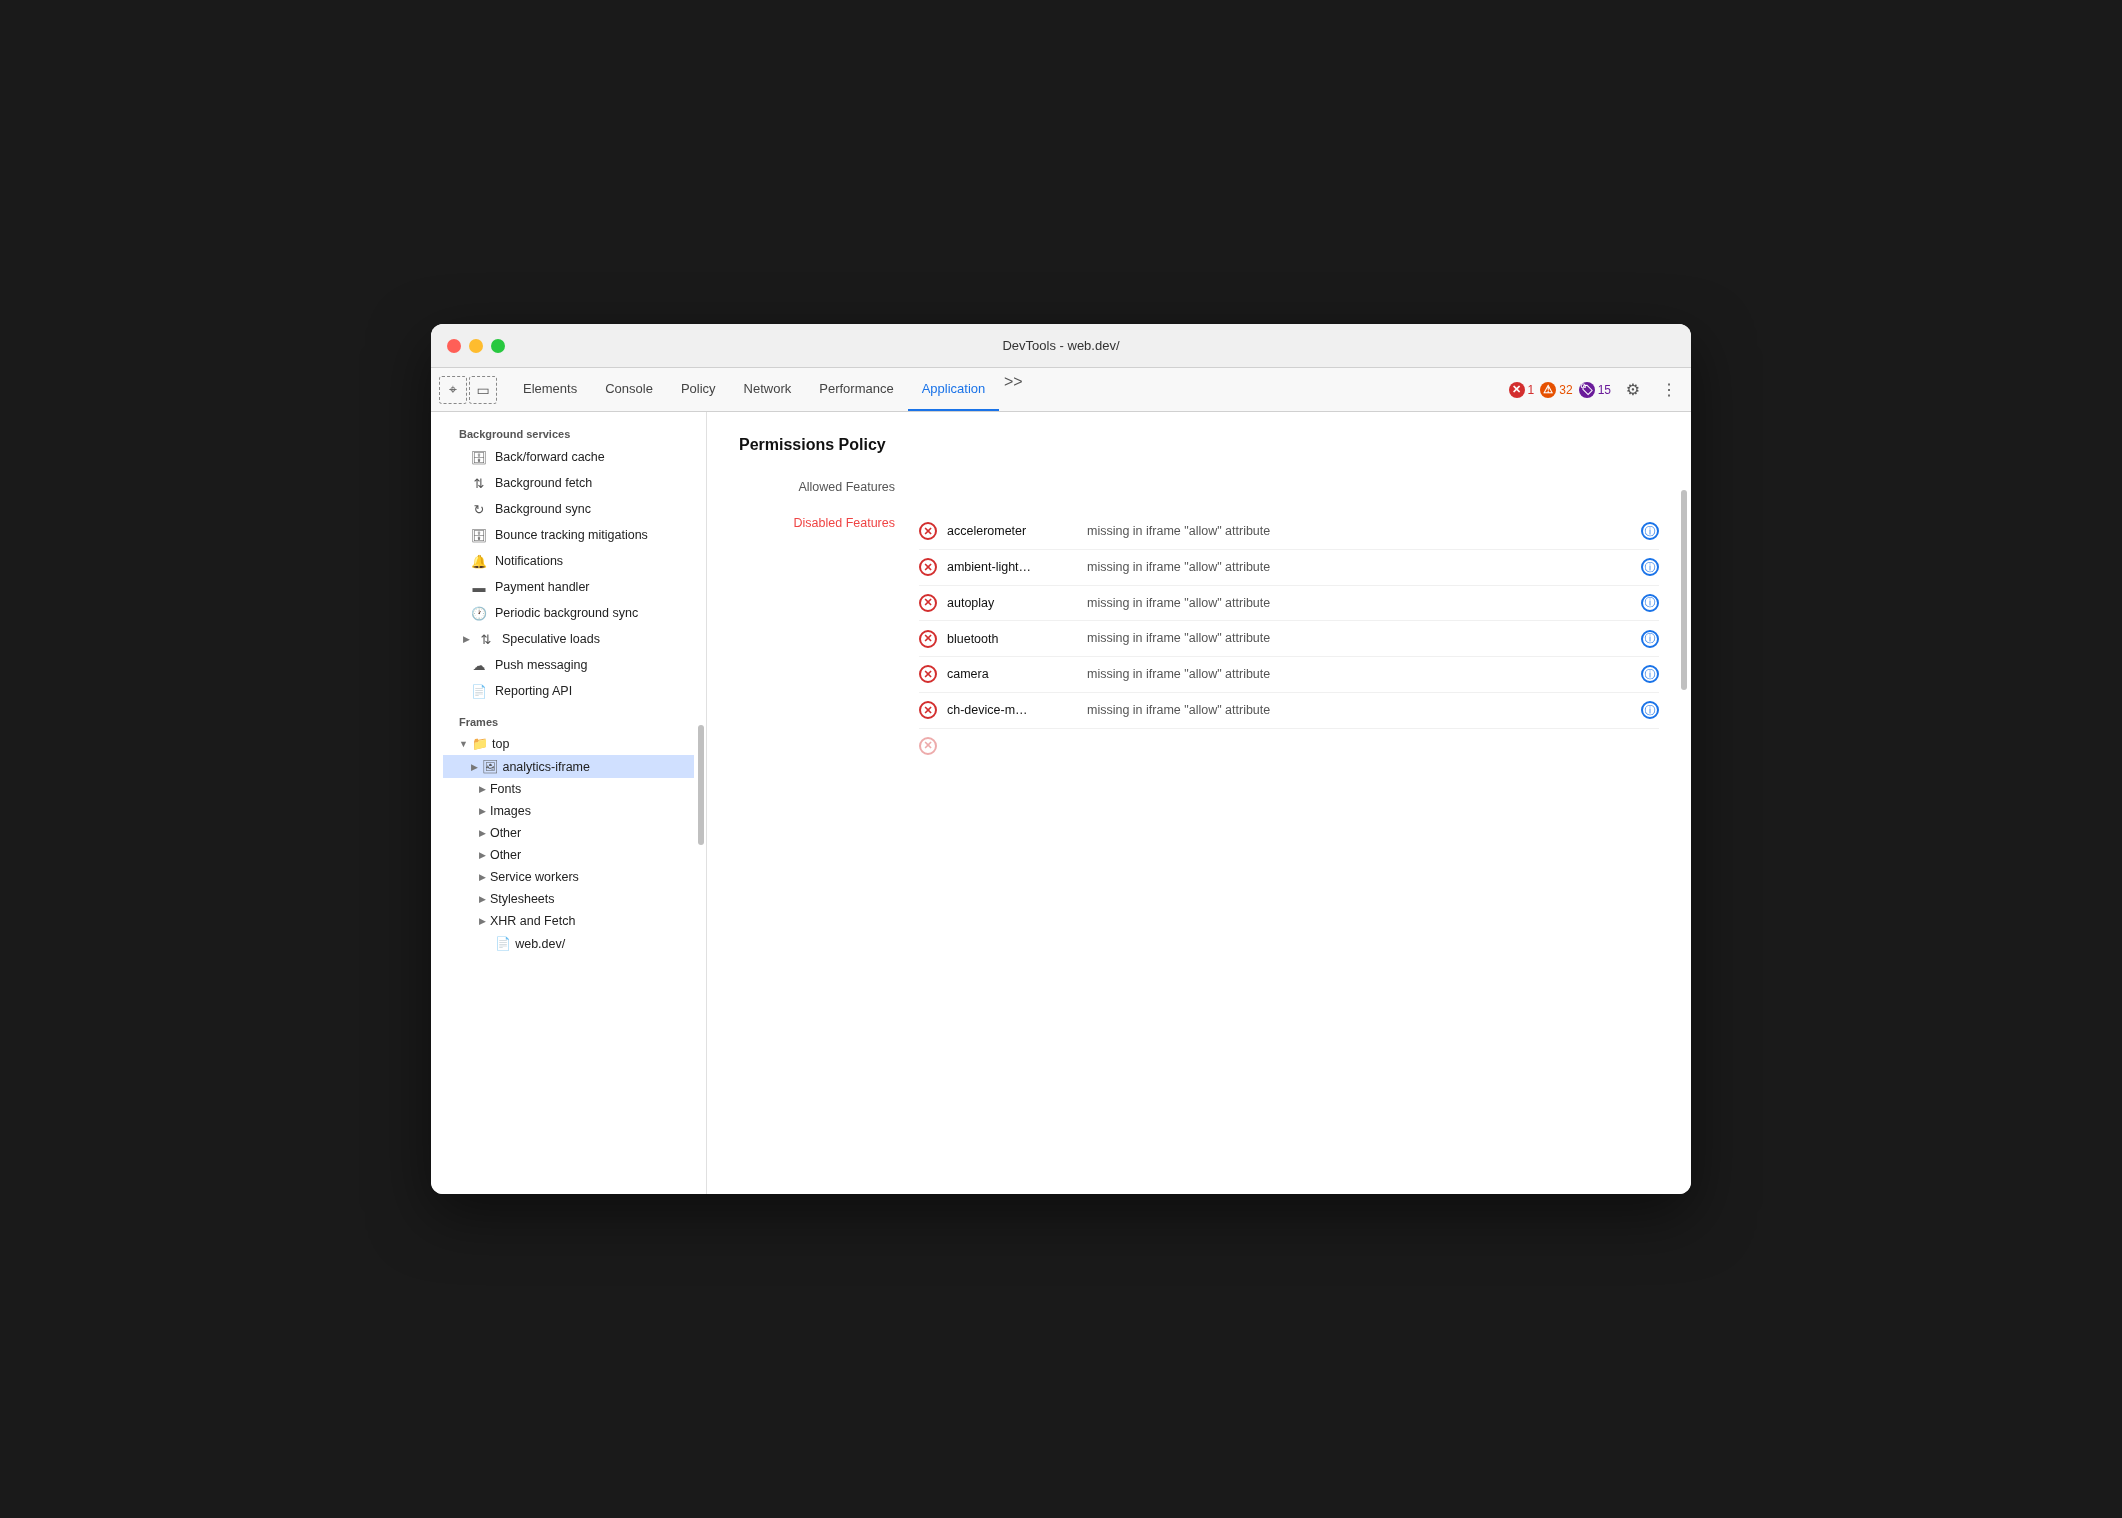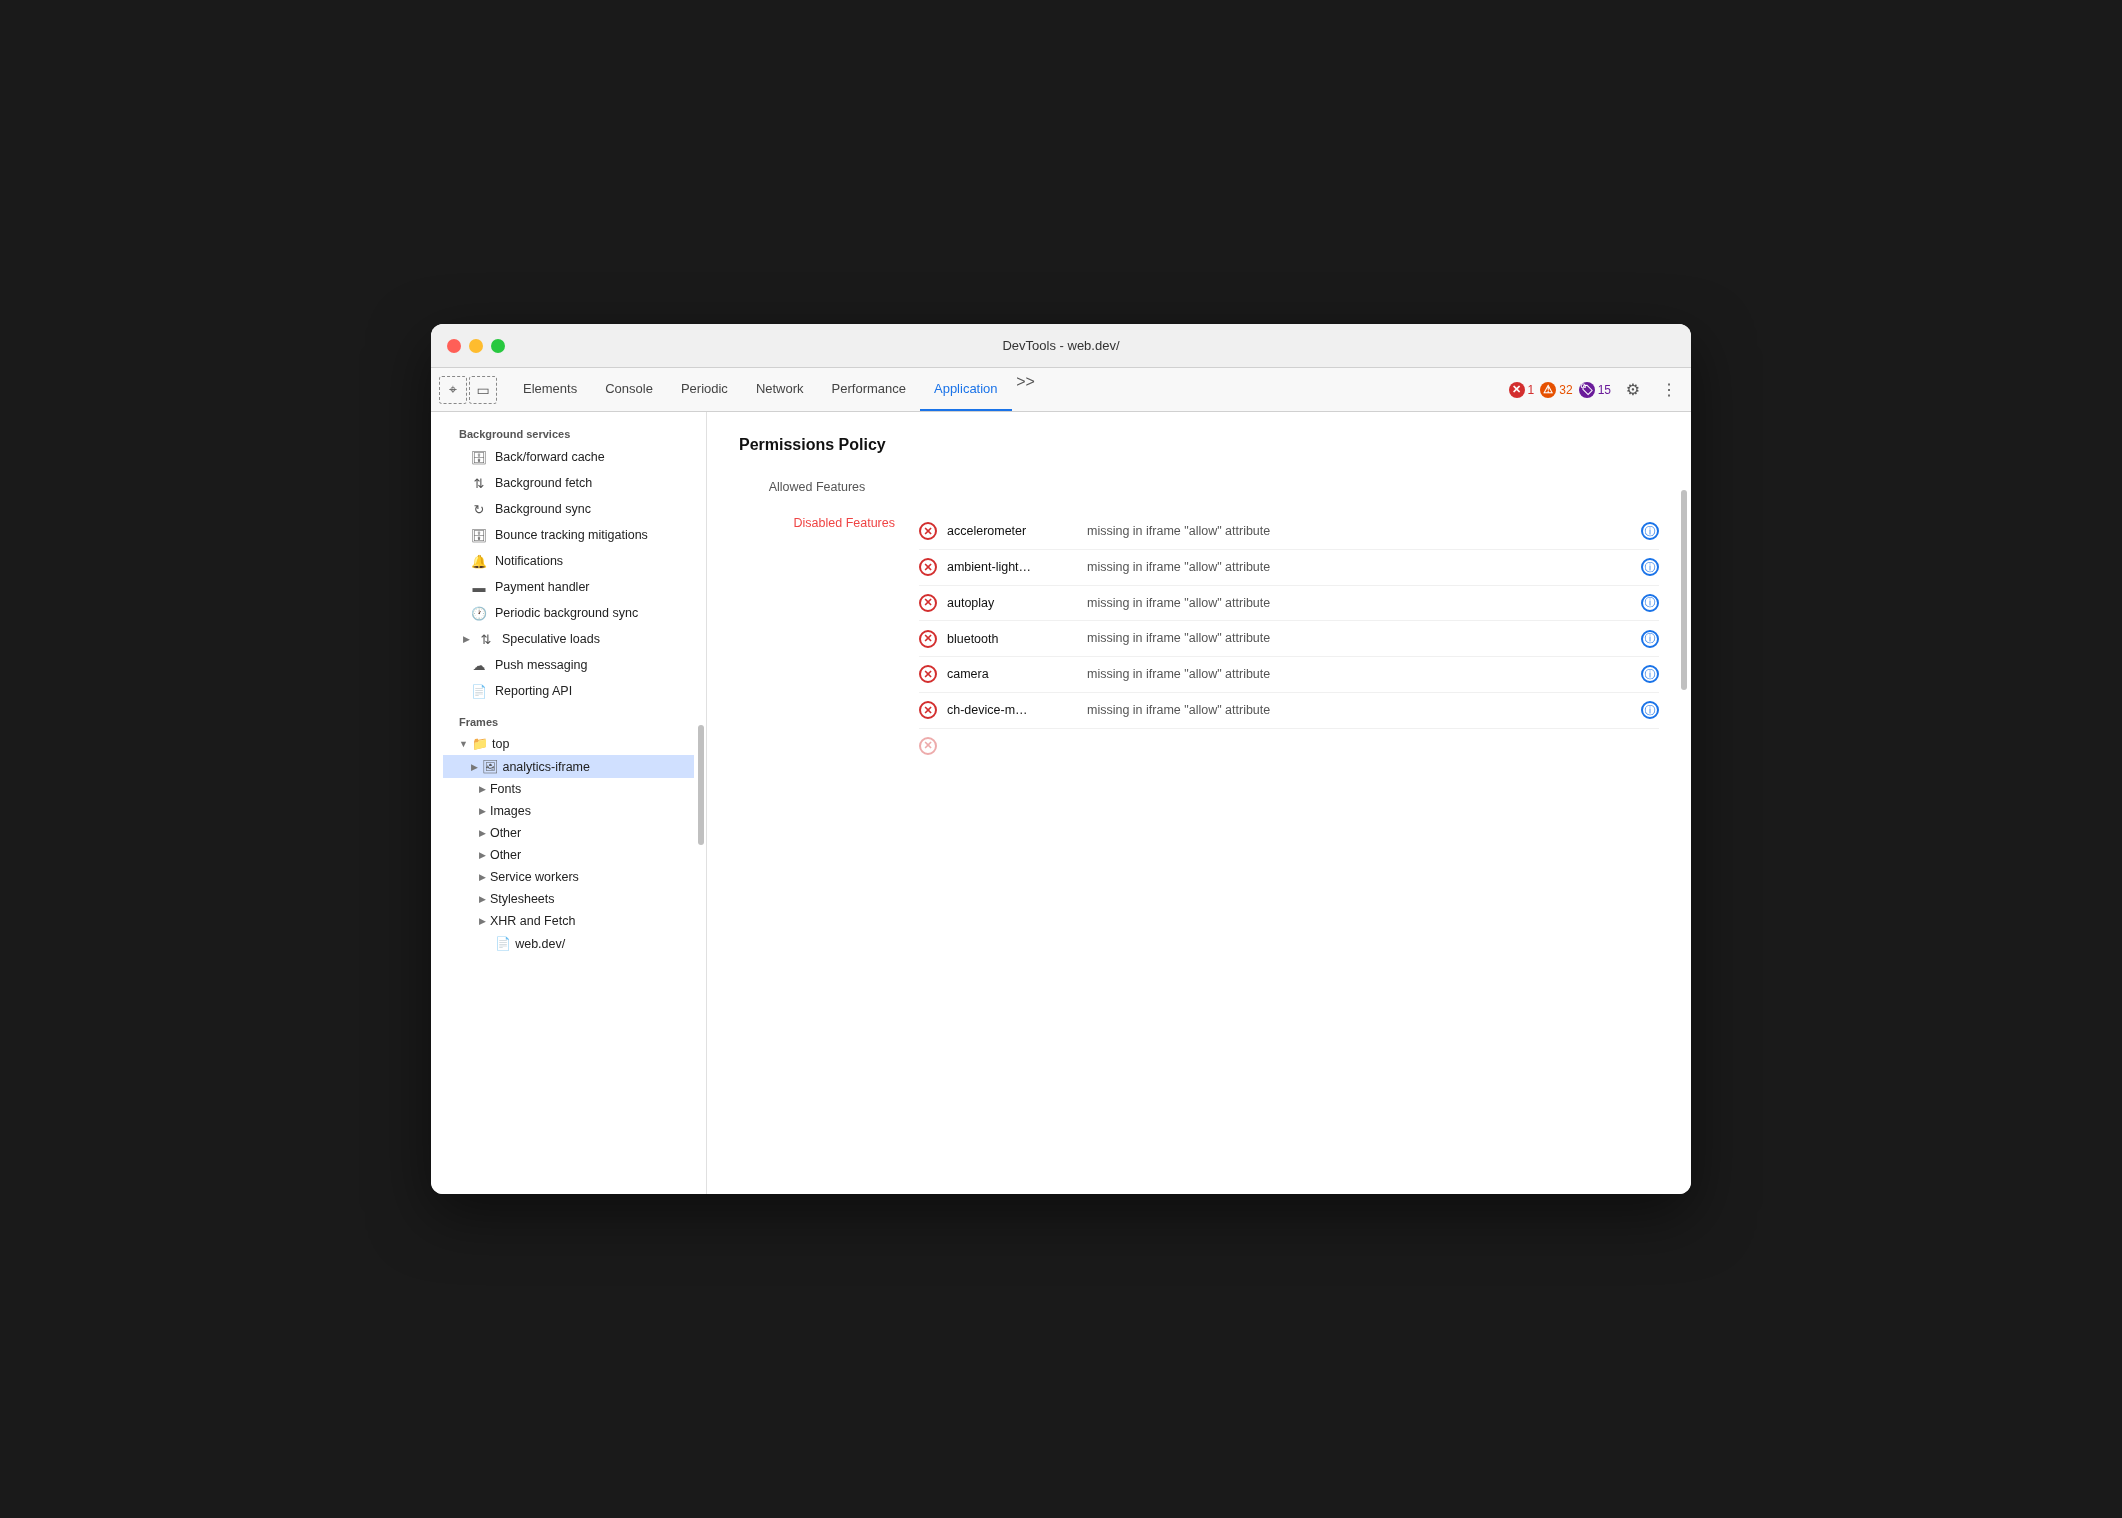--- a/index.html
+++ b/index.html
@@ -258,21 +258,21 @@
     .policy-section {
       display: flex;
       margin-bottom: 20px;
     }
     .policy-label {
       width: 180px;
       flex-shrink: 0;
       font-size: 12.5px;
       color: #555;
       padding-top: 2px;
-      text-align: center;
+      text-align: right;
       padding-right: 24px;
     }
     .policy-value {
       font-size: 12.5px;
       color: #111;
       line-height: 1.7;
       flex: 1;
     }
     .disabled-feature-row {
       display: flex;
@@ -362,21 +362,21 @@
   </div>
 
   <div class="devtools-toolbar">
     <div class="toolbar-icons">
       <div class="toolbar-icon-btn">⌖</div>
       <div class="toolbar-icon-btn">▭</div>
     </div>
     <div class="toolbar-tabs">
       <div class="toolbar-tab">Elements</div>
       <div class="toolbar-tab">Console</div>
-      <div class="toolbar-tab">Periodic</div>
+      <div class="toolbar-tab">Policy</div>
       <div class="toolbar-tab">Network</div>
       <div class="toolbar-tab">Performance</div>
       <div class="toolbar-tab active">Application</div>
       <div class="toolbar-more">&gt;&gt;</div>
     </div>
     <div class="toolbar-right">
       <div class="badge-group">
         <div class="badge badge-error">
           <div class="badge-icon error">✕</div>
           <span>1</span>

